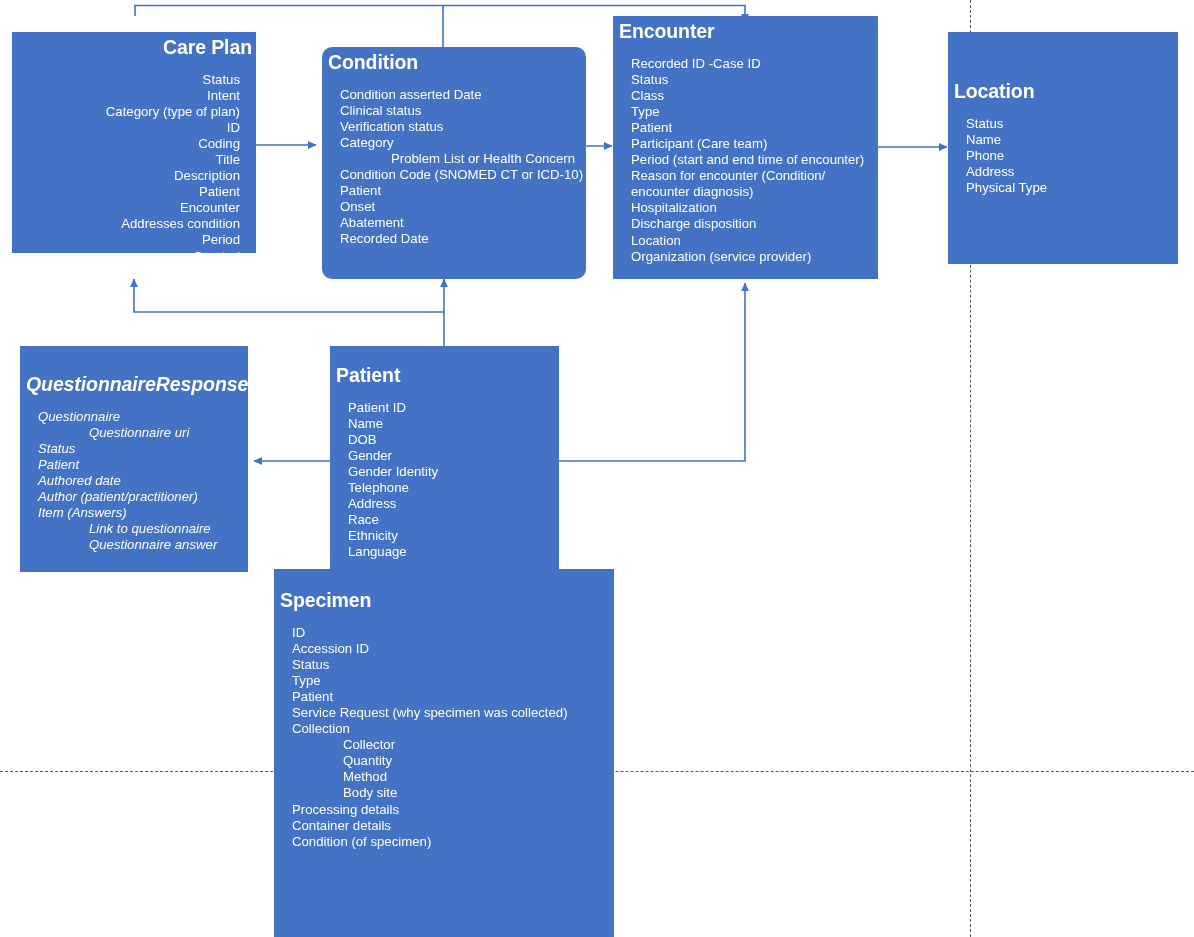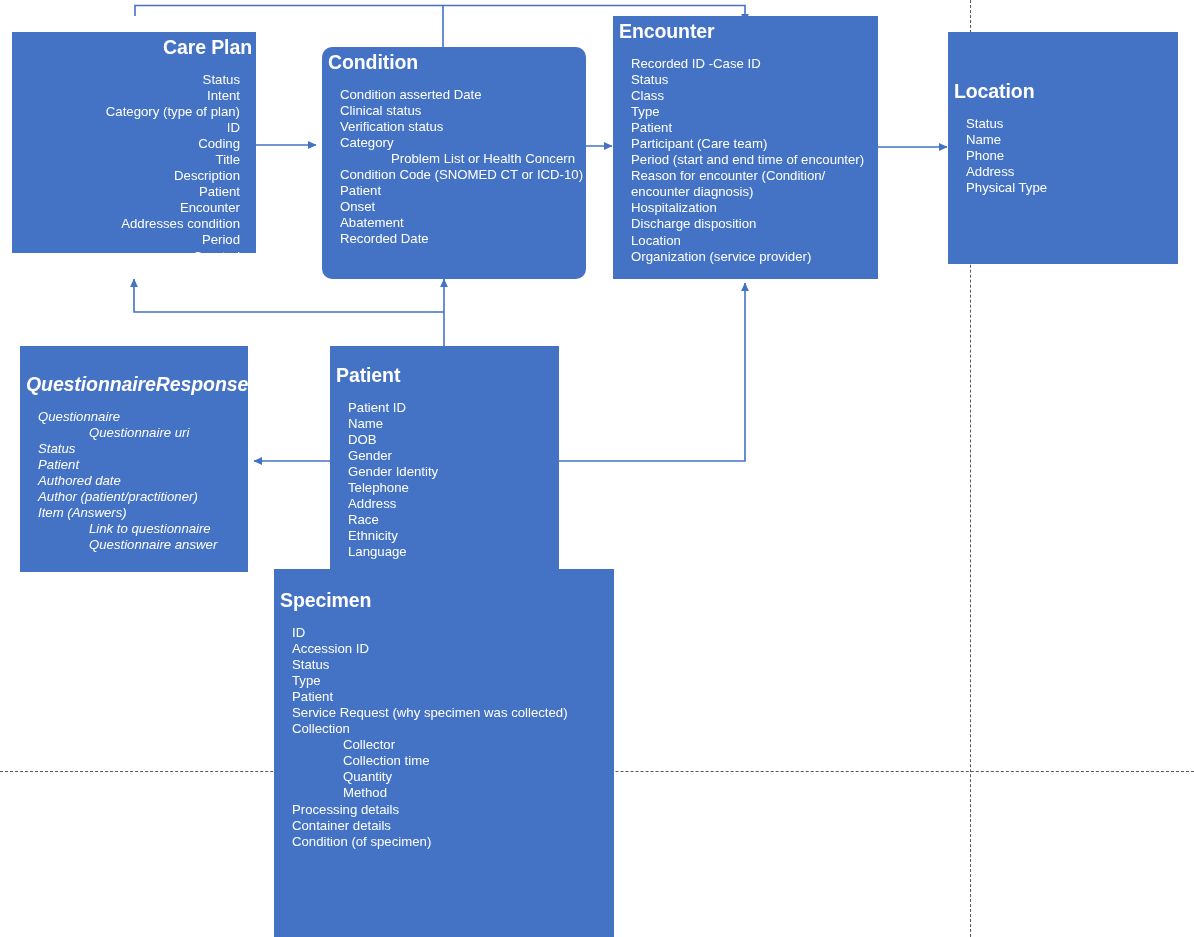--- a/index.html
+++ b/index.html
@@ -237,23 +237,23 @@
       <div class="title">Specimen</div>
       <ul class="fields">
           <li>ID</li>
           <li>Accession ID</li>
           <li>Status</li>
           <li>Type</li>
           <li>Patient</li>
           <li>Service Request (why specimen was collected)</li>
           <li>Collection</li>
           <li class="indent">Collector</li>
-          <li class="indent">Collection time</li>
           <li class="indent">Quantity</li>
           <li class="indent">Method</li>
+          <li class="indent">Body site</li>
           <li>Processing details</li>
           <li>Container details</li>
           <li>Condition (of specimen)</li>
         </ul>
     </div>
   </div>
 
 </div>
 
 </body></html>

